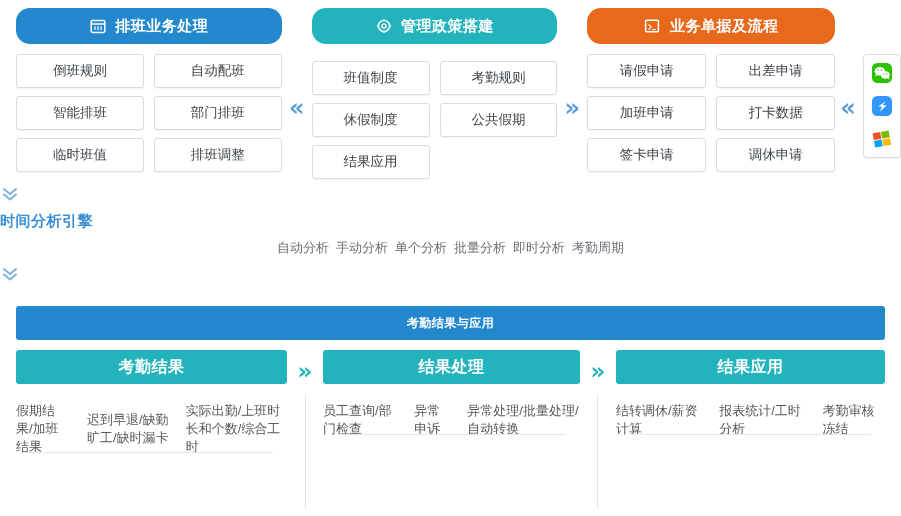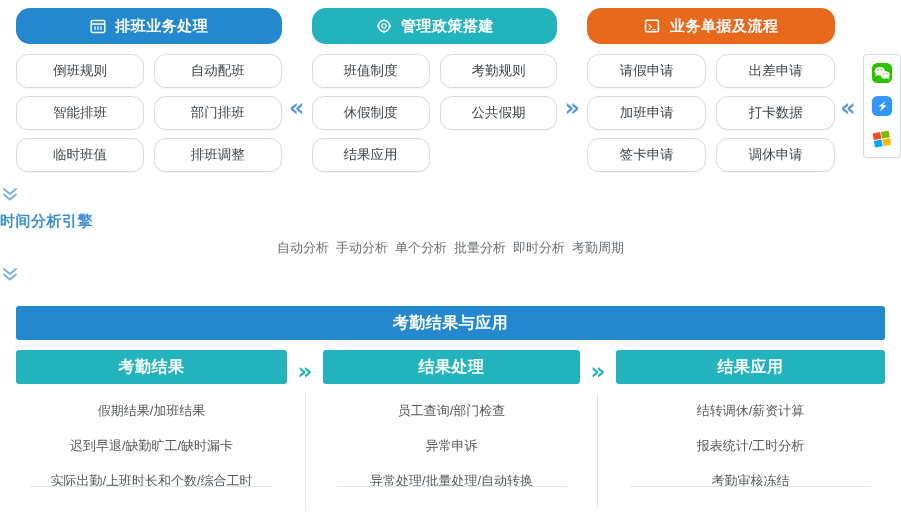--- a/index.html
+++ b/index.html
@@ -29,21 +29,21 @@
     width: 17px; height: 17px; margin-right: 9px;
     display: inline-flex; align-items: center; justify-content: center;
   }
   .col-head .hicon svg { display: block; }
 
   .grid2 {
     display: grid; grid-template-columns: 1fr 1fr;
     gap: 8px 10px; margin-top: 10px;
   }
   .cell {
-    height: 34px; border: 1px solid #d8dcdf; border-radius: 12px;
+    height: 34px; border: 1px solid #d8dcdf; border-radius: 3px;
     background: #ffffff;
     display: flex; align-items: center; justify-content: center;
     font-size: 13.5px; color: #3d4449; white-space: nowrap;
     box-shadow: 0 1px 1px rgba(0,0,0,.045);
   }
 
   
   .sep {
     width: 30px; align-self: center; margin-top: 28px;
     text-align: center; color: #5b9bd5;
@@ -79,34 +79,34 @@
   .engine-tags {
     font-size: 13px; color: #6b7176;
     display: flex; justify-content: center; gap: 7px; margin-bottom: 9px;
   }
 
   
   .banner {
     position: absolute; left: 16px; top: 306px; width: 869px; height: 34px;
     background: #2388ce; border-radius: 3px;
     display: flex; align-items: center; justify-content: center;
-    color: #fff; font-size: 16px; font-weight: bold; letter-spacing: .5px;
+    color: #fff; font-size: 12px; font-weight: bold; letter-spacing: .5px;
   }
   .bottom-row {
     position: absolute; left: 16px; top: 350px; width: 869px; height: 160px;
     display: flex; align-items: flex-start;
   }
   .bcol { display: flex; flex-direction: column; position: relative; }
   .bhead {
     height: 34px; background: #23b3bd; border-radius: 3px;
     display: flex; align-items: center; justify-content: center;
     color: #ffffff; font-size: 16px; font-weight: bold; letter-spacing: .5px;
   }
   .blist {
-    margin-top: 18px; display: flex; flex-direction: column;
+    margin-top: 18px; display: flex; flex-direction: row;
     align-items: center; gap: 17px;
     font-size: 13px; color: #55595c;
   }
   .bsep {
     width: 36px; align-self: flex-start; margin-top: 4px;
     text-align: center; color: #23b3bd;
     font-size: 23px; font-weight: bold; line-height: 34px;
     font-family: "DejaVu Sans", sans-serif;
   }
   .vline {
@@ -142,21 +142,21 @@
         <div class="cell">自动配班</div>
         <div class="cell">智能排班</div>
         <div class="cell">部门排班</div>
         <div class="cell">临时班值</div>
         <div class="cell">排班调整</div>
       </div>
     </div>
 
     <div class="sep">«</div>
 
-    <div class="col" style="width:246px;">
+    <div class="col" style="width:246px;gap:7px;">
       <div class="col-head" style="background:#23b3bd">
         <span class="hicon">
           <svg width="16" height="16" viewBox="0 0 16 16">
             <circle cx="8" cy="8" r="5.6" fill="none" stroke="#fff" stroke-width="1.5"></circle>
             <circle cx="8" cy="8" r="2.1" fill="none" stroke="#fff" stroke-width="1.3"></circle>
             <path d="M8 0.9 L8 2.4 M8 13.6 L8 15.1 M0.9 8 L2.4 8 M13.6 8 L15.1 8" stroke="#fff" stroke-width="1.5"></path>
           </svg>
         </span>
         <span>管理政策搭建</span>
       </div>

